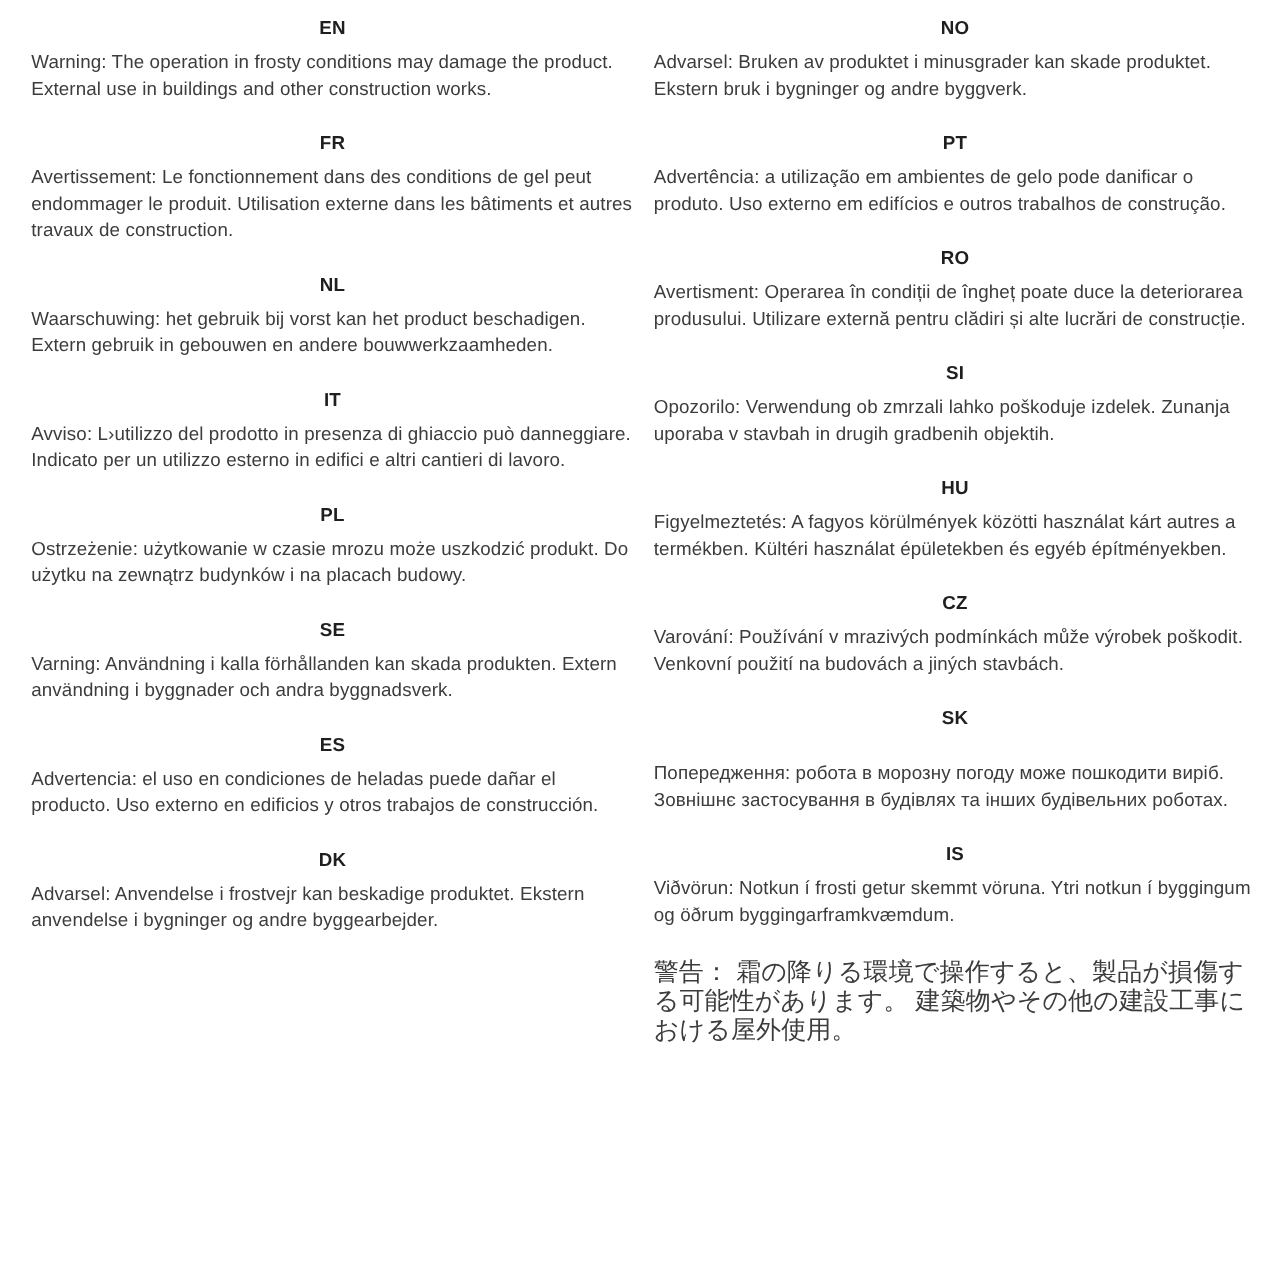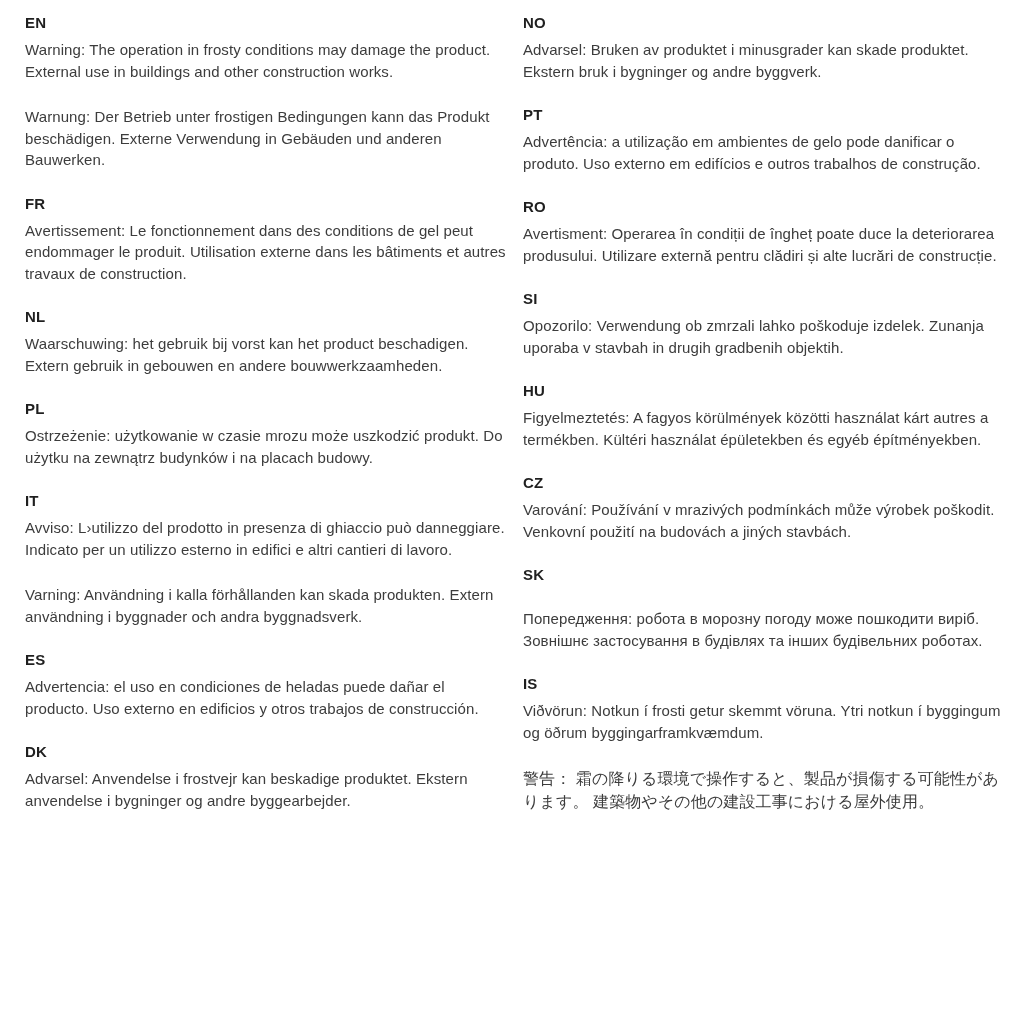--- a/index.html
+++ b/index.html
@@ -29,71 +29,72 @@
     margin-bottom: 24px;
   }
 
   .lang-code {
     font-size: 15px;
     font-weight: 700;
     color: #1f1f1f;
     letter-spacing: 0.2px;
     margin-bottom: 7px;
     line-height: 18px;
+    text-align: center;
   }
 
   .lang-text {
     font-size: 15px;
     line-height: 21.5px;
     color: #3c3c3c;
     letter-spacing: 0.1px;
   }
 
   .lang-text.cjk {
-    font-size: 16px;
+    font-size: 20px;
     line-height: 23px;
   }
 </style>
 </head>
 <body>
 
 <div class="page">
 
   <div class="col">
 
     <div class="lang-section">
       <div class="lang-code">EN</div>
       <div class="lang-text">Warning: The operation in frosty conditions may damage the product. External use in buildings and other construction works.</div>
     </div>
 
     <div class="lang-section">
-      <div class="lang-text">Warnung: Der Betrieb unter frostigen Bedingungen kann das Produkt beschädigen. Externe Verwendung in Gebäuden und anderen Bauwerken.</div>
     </div>
 
     <div class="lang-section">
       <div class="lang-code">FR</div>
       <div class="lang-text">Avertissement: Le fonctionnement dans des conditions de gel peut endommager le produit. Utilisation externe dans les bâtiments et autres travaux de construction.</div>
     </div>
 
     <div class="lang-section">
       <div class="lang-code">NL</div>
       <div class="lang-text">Waarschuwing: het gebruik bij vorst kan het product beschadigen. Extern gebruik in gebouwen en andere bouwwerkzaamheden.</div>
     </div>
 
     <div class="lang-section">
+      <div class="lang-code">IT</div>
+      <div class="lang-text">Avviso: L›utilizzo del prodotto in presenza di ghiaccio può danneggiare. Indicato per un utilizzo esterno in edifici e altri cantieri di lavoro.</div>
+    </div>
+
+    <div class="lang-section">
       <div class="lang-code">PL</div>
       <div class="lang-text">Ostrzeżenie: użytkowanie w czasie mrozu może uszkodzić produkt. Do użytku na zewnątrz budynków i na placach budowy.</div>
     </div>
 
     <div class="lang-section">
-      <div class="lang-code">IT</div>
-      <div class="lang-text">Avviso: L›utilizzo del prodotto in presenza di ghiaccio può danneggiare. Indicato per un utilizzo esterno in edifici e altri cantieri di lavoro.</div>
-    </div>
-
-    <div class="lang-section">
+      <div class="lang-code">SE</div>
       <div class="lang-text">Varning: Användning i kalla förhållanden kan skada produkten. Extern användning i byggnader och andra byggnadsverk.</div>
     </div>
 
     <div class="lang-section">
       <div class="lang-code">ES</div>
       <div class="lang-text">Advertencia: el uso en condiciones de heladas puede dañar el producto. Uso externo en edificios y otros trabajos de construcción.</div>
     </div>
 
     <div class="lang-section">
       <div class="lang-code">DK</div>

